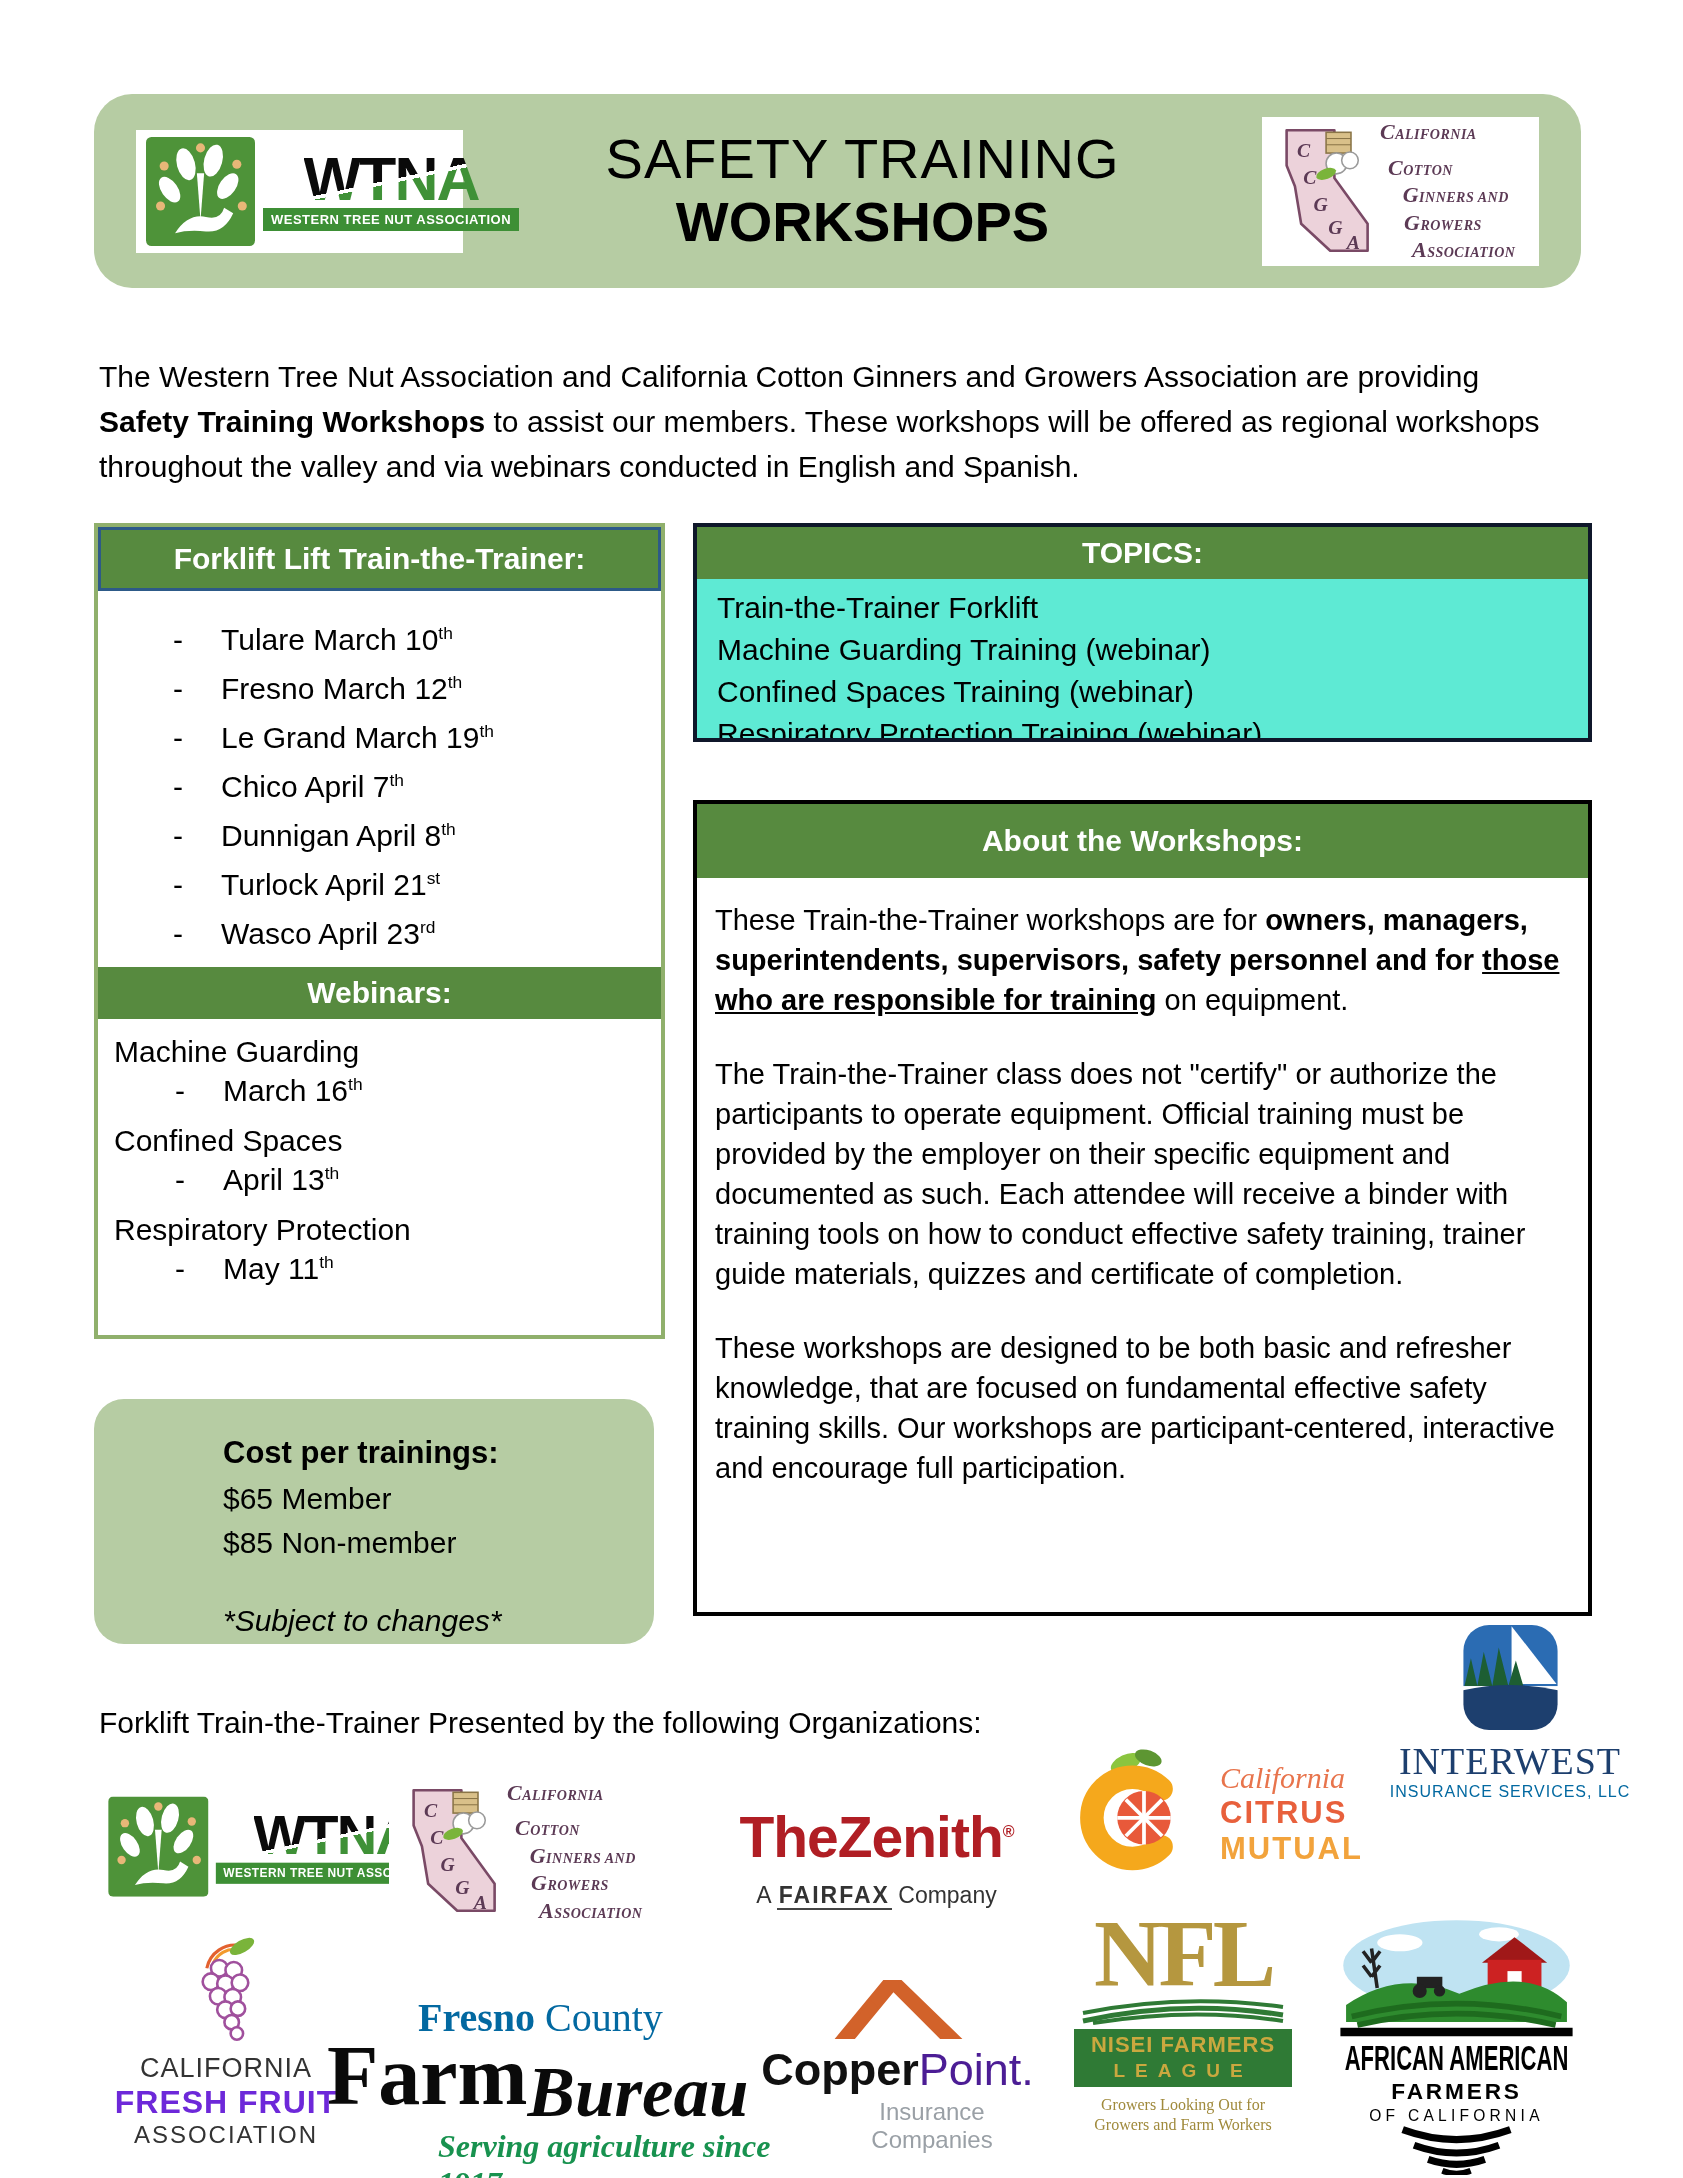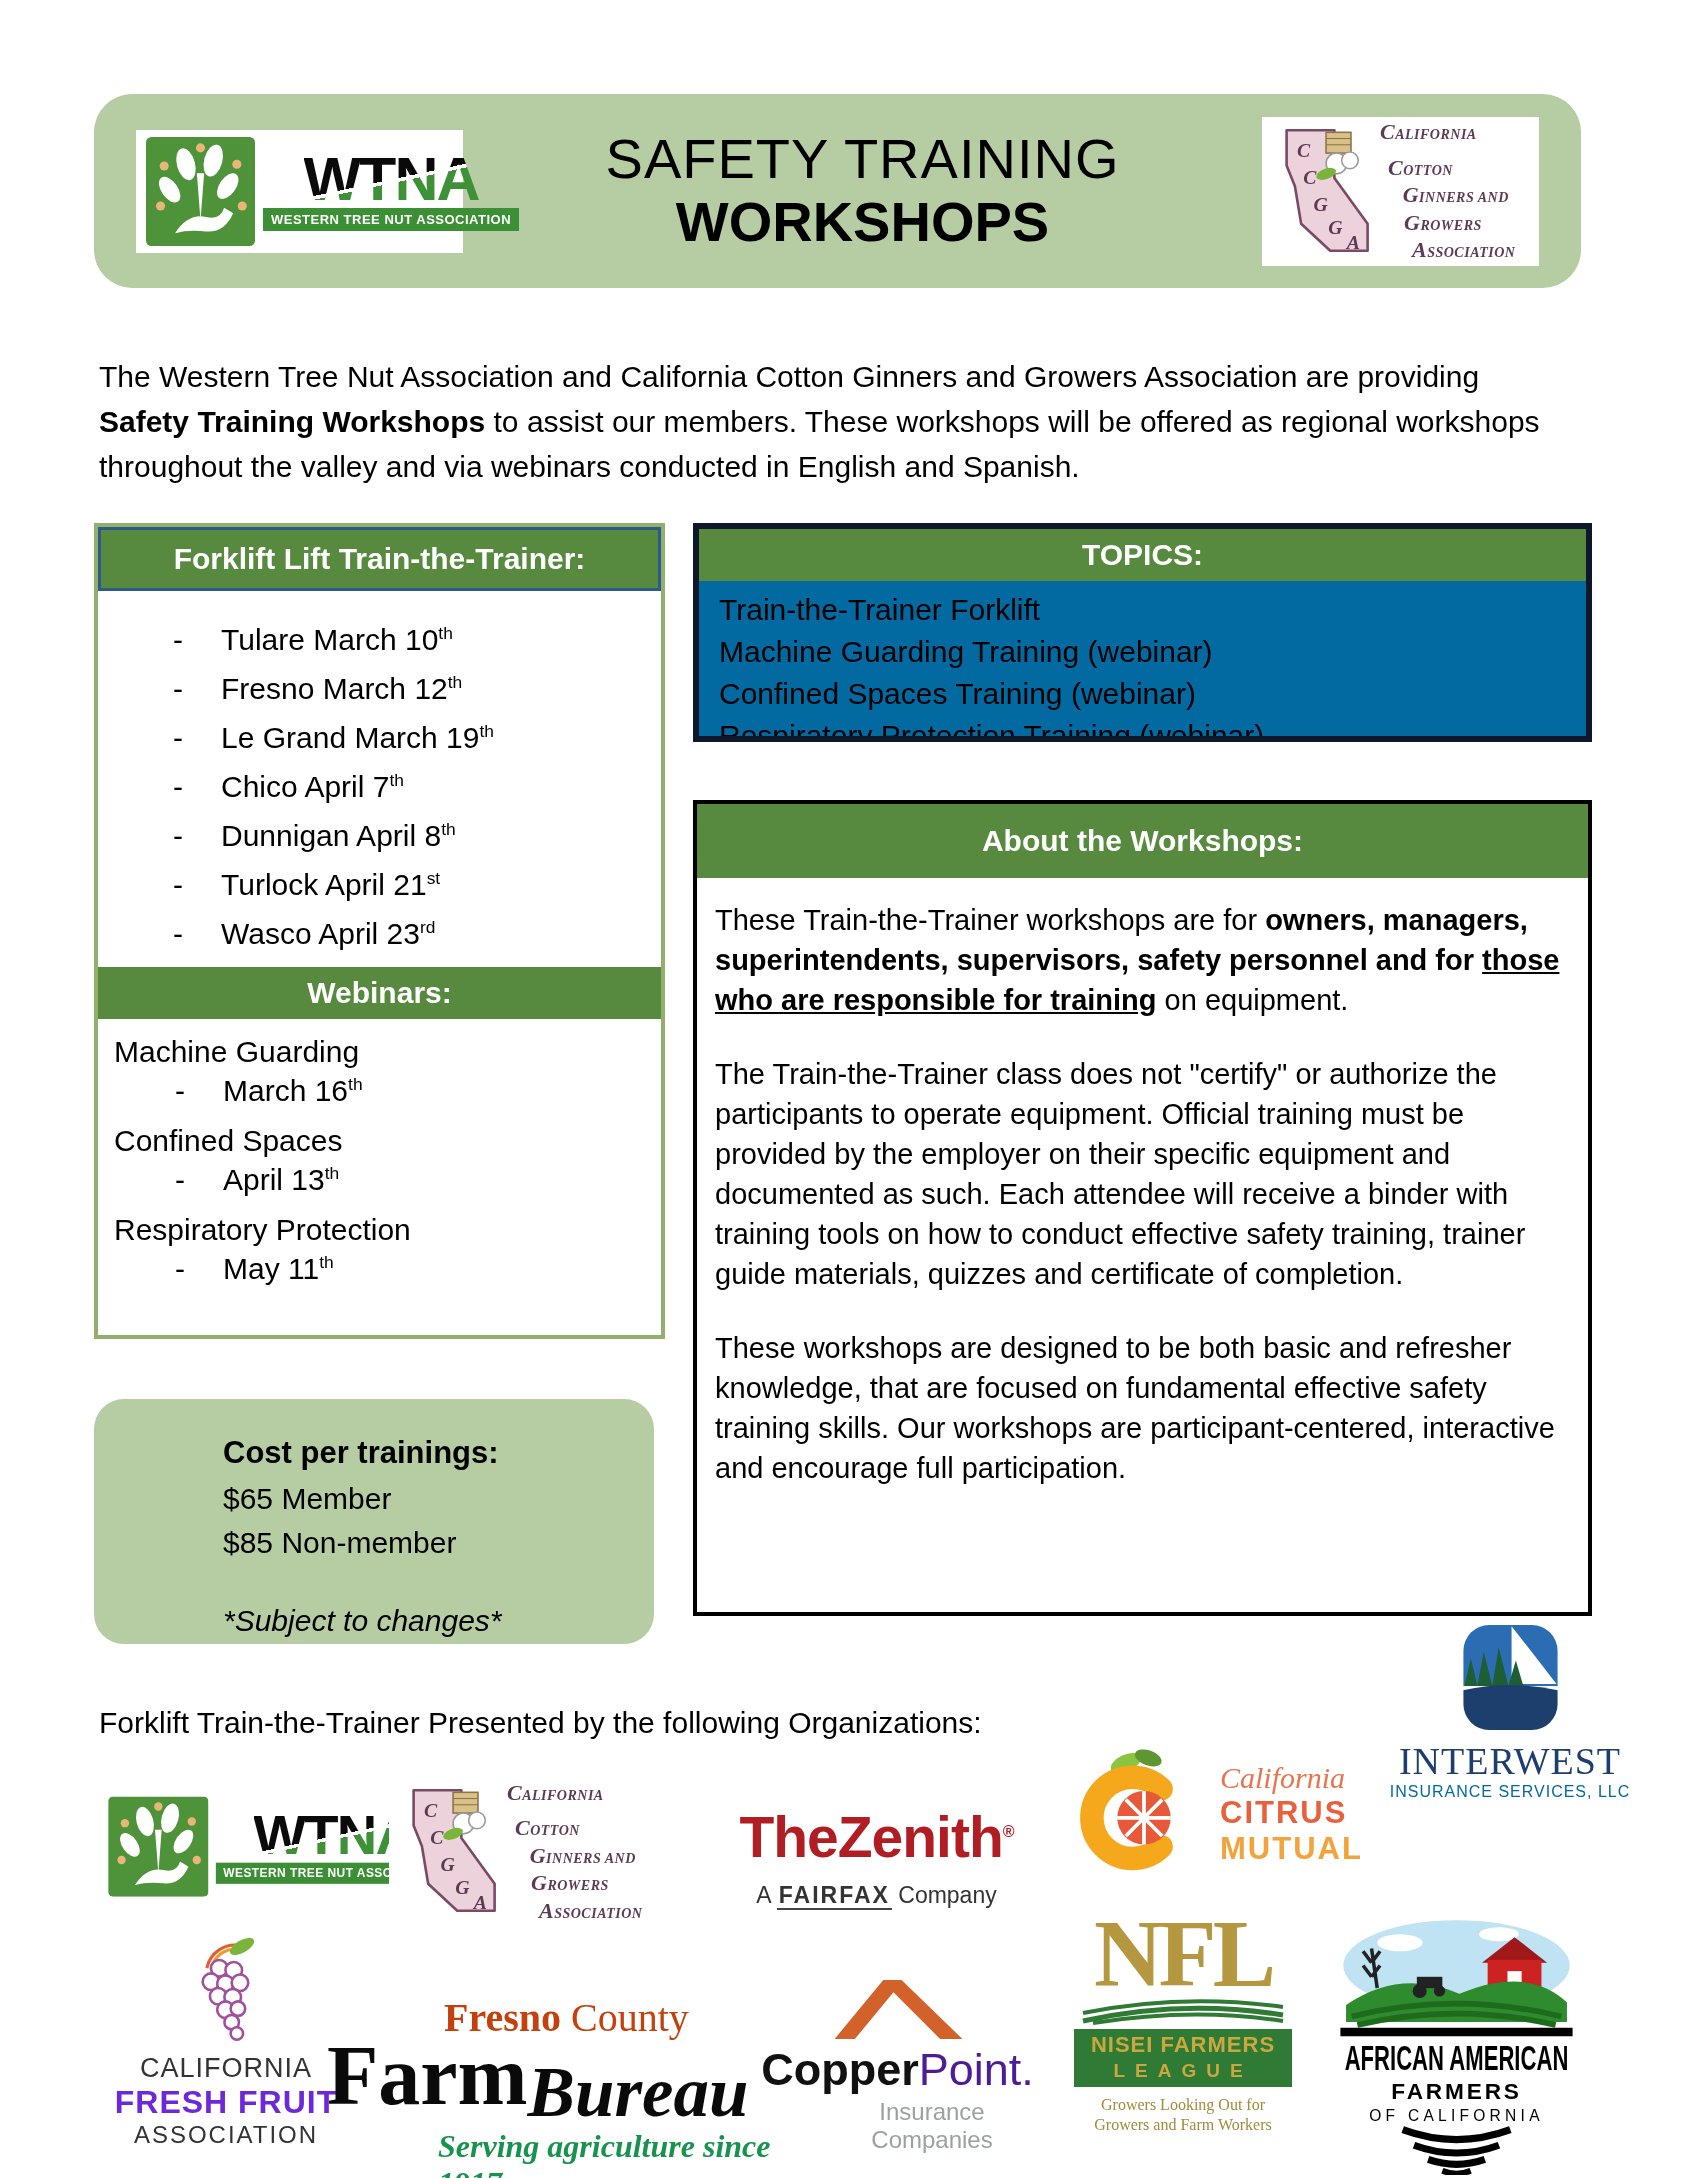--- a/index.html
+++ b/index.html
@@ -53,22 +53,22 @@
   .date-item .dash{margin-left:75px;width:48px;flex:0 0 auto;}
   .webinars-header{background:#578a3f;color:#fff;font-weight:bold;font-size:30px;text-align:center;
                    padding:9px 0;margin-top:16px;}
   .webinar-items{padding:16px 0 0 16px;}
   .webinar-item{margin-bottom:16px;}
   .webinar-name{font-size:30px;}
   .webinar-date{display:flex;align-items:baseline;font-size:30px;margin-top:5px;}
   .webinar-date .dash{margin-left:61px;width:48px;flex:0 0 auto;}
 
   
-  .topics-box{position:absolute;left:693px;top:523px;width:899px;height:219px;border:6px solid #0f172a;
-              box-sizing:border-box;background:#0369a1;overflow:hidden;}
+  .topics-box{position:absolute;left:693px;top:523px;width:899px;height:219px;border:4px solid #0f172a;
+              box-sizing:border-box;background:#5eead4;overflow:hidden;}
   .topics-header{background:#578a3f;color:#fff;font-weight:bold;font-size:30px;text-align:center;padding:9px 0;}
   .topics-body{padding:8px 0 0 20px;font-size:30px;line-height:1.40;}
 
   
   .about-box{position:absolute;left:693px;top:800px;width:899px;height:816px;border:4px solid #000;
              box-sizing:border-box;background:#fff;overflow:hidden;}
   .about-header{background:#578a3f;color:#fff;font-weight:bold;font-size:30px;text-align:center;padding:20px 0;}
   .about-body{padding:22px 18px 0 18px;font-size:29px;line-height:1.38;}
   .about-body p{margin:0 0 34px 0;}
 
@@ -103,21 +103,21 @@
   .iw-name{font-family:"Liberation Serif",serif;color:#1d3f6e;font-size:38px;letter-spacing:1px;margin-top:4px;}
   .iw-sub{color:#0369a1;font-size:16px;letter-spacing:1px;}
 
   .logo-cffa{position:absolute;left:107px;top:1933px;width:238px;text-align:center;}
   .cffa-icon{width:119px;height:114px;}
   .cffa-l1{color:#333;font-size:27px;letter-spacing:1px;margin-top:2px;}
   .cffa-l2{color:#6d28d9;font-weight:800;font-size:32px;letter-spacing:1px;}
   .cffa-l3{color:#333;font-size:24px;letter-spacing:2px;}
 
   .logo-fcfb{position:absolute;left:327px;top:1998px;width:465px;}
-  .fcfb-line1{font-family:"Liberation Serif",serif;color:#c2410c;font-size:40px;margin-left:117px;line-height:1;}
+  .fcfb-line1{font-family:"Liberation Serif",serif;color:#0369a1;font-size:40px;margin-left:91px;line-height:1;}
   .fcfb-line1 .w1{font-weight:bold;}
   .fcfb-line2{line-height:0.9;}
   .fcfb-farm{font-family:"Liberation Serif",serif;font-weight:bold;font-size:84px;color:#0a0a0a;}
   .fcfb-bureau{font-family:"Liberation Serif",serif;font-weight:bold;font-style:italic;font-size:71px;
                color:#0a0a0a;position:relative;top:12px;}
   .fcfb-tag{font-family:"Liberation Serif",serif;font-style:italic;font-weight:bold;color:#18924f;
             font-size:32px;margin:14px 0 0 111px;}
 
   .logo-cp{position:absolute;left:754px;top:1972px;width:287px;text-align:center;}
   .cp-peak{width:149px;height:71px;}

